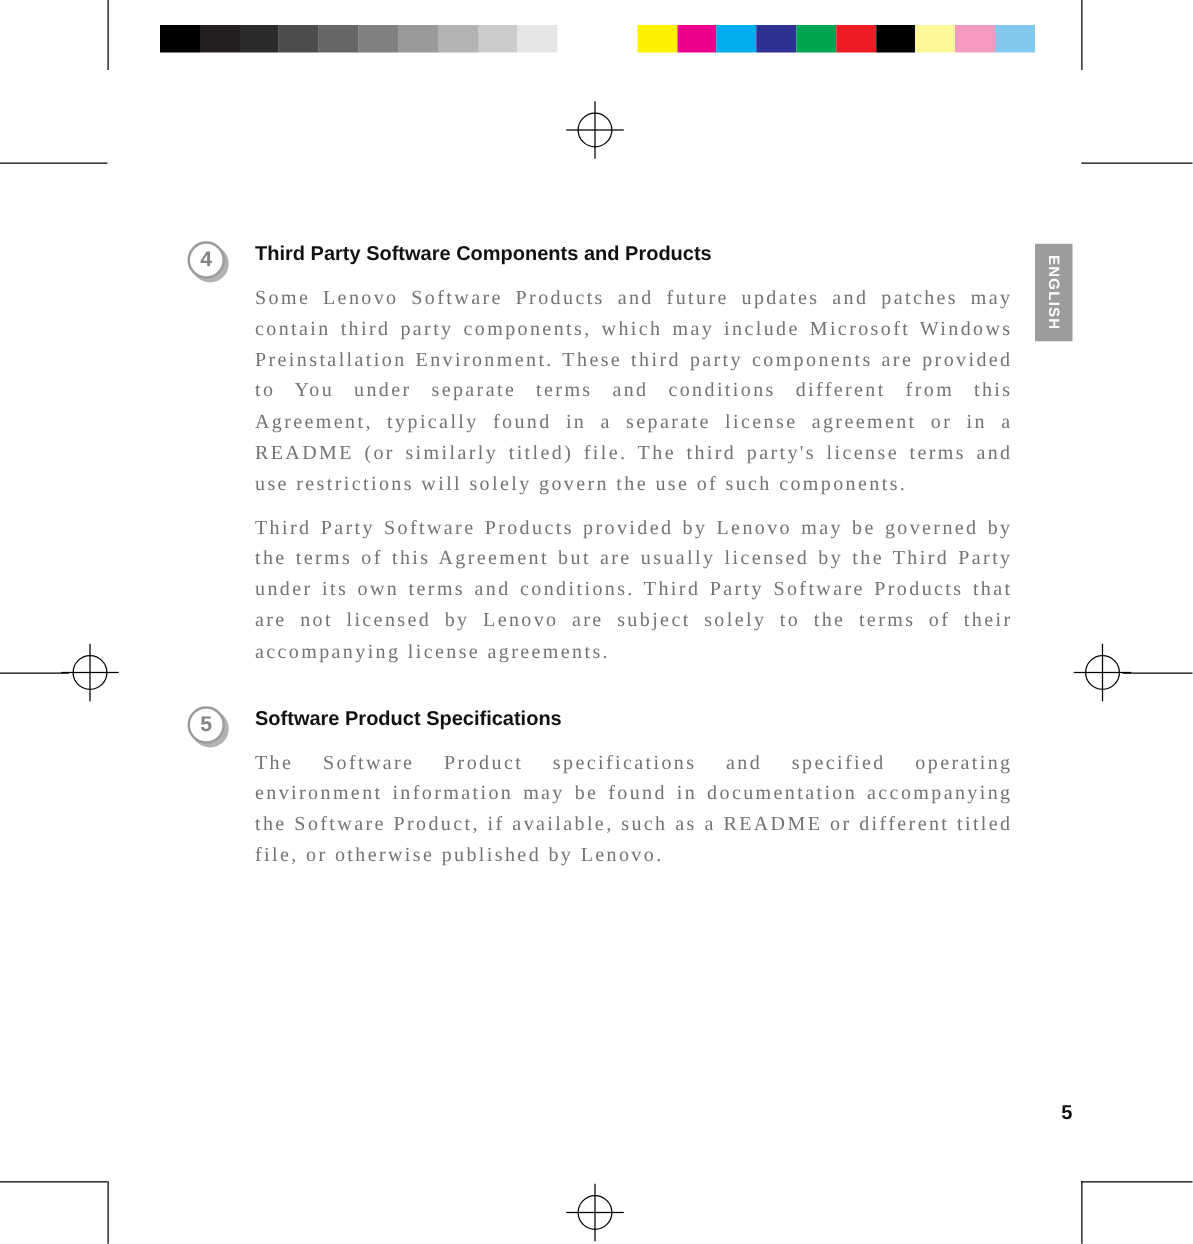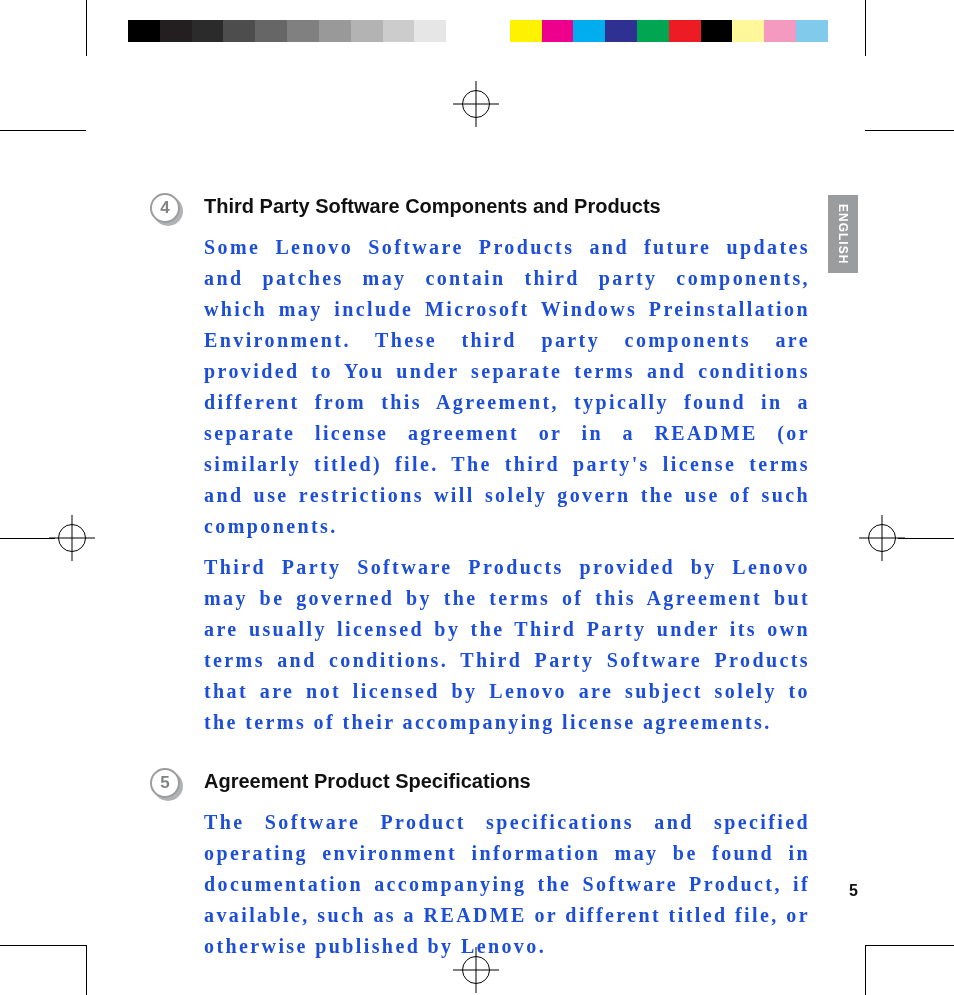--- a/index.html
+++ b/index.html
@@ -81,33 +81,32 @@
     display: flex; align-items: center; justify-content: center;
     font-family: Arial, Helvetica, sans-serif;
     font-weight: bold;
     color: #808284;
     font-size: 17px;
   }
   .text-col { flex: 1; }
   .heading {
     font-family: Arial, Helvetica, sans-serif;
     font-weight: bold;
-    font-size: 20px;
+    font-size: 16px;
     color: #111;
     margin-bottom: 14px;
   }
   .para {
-    font-size: 20px;
+    font-size: 16px;
     line-height: 1.55;
     letter-spacing: 0.12em;
-    color: #1d4ed8;
+    color: #737373;
     margin-bottom: 10px;
     text-align: justify;
     font-feature-settings: "liga" 0;
-    font-weight: bold;
   }
   .page-num {
     position: absolute;
     right: 96px;
     top: 882px;
     font-family: Arial, Helvetica, sans-serif;
     font-weight: bold;
     font-size: 16px;
     color: #111;
   }
@@ -177,20 +176,20 @@
   </div>
 
   <div class="section">
     <div class="num-col">
       <div class="num-badge">
         <div class="shadow"></div>
         <div class="ring">5</div>
       </div>
     </div>
     <div class="text-col">
-      <div class="heading">Agreement Product Specifications</div>
+      <div class="heading">Software Product Specifications</div>
       <div class="para">The Software Product specifications and specified operating environment information may be found in documentation accompanying the Software Product, if available, such as a README or different titled file, or otherwise published by Lenovo.</div>
     </div>
   </div>
 
 </div>
 
 <div class="page-num">5</div>
 
 </body></html>

